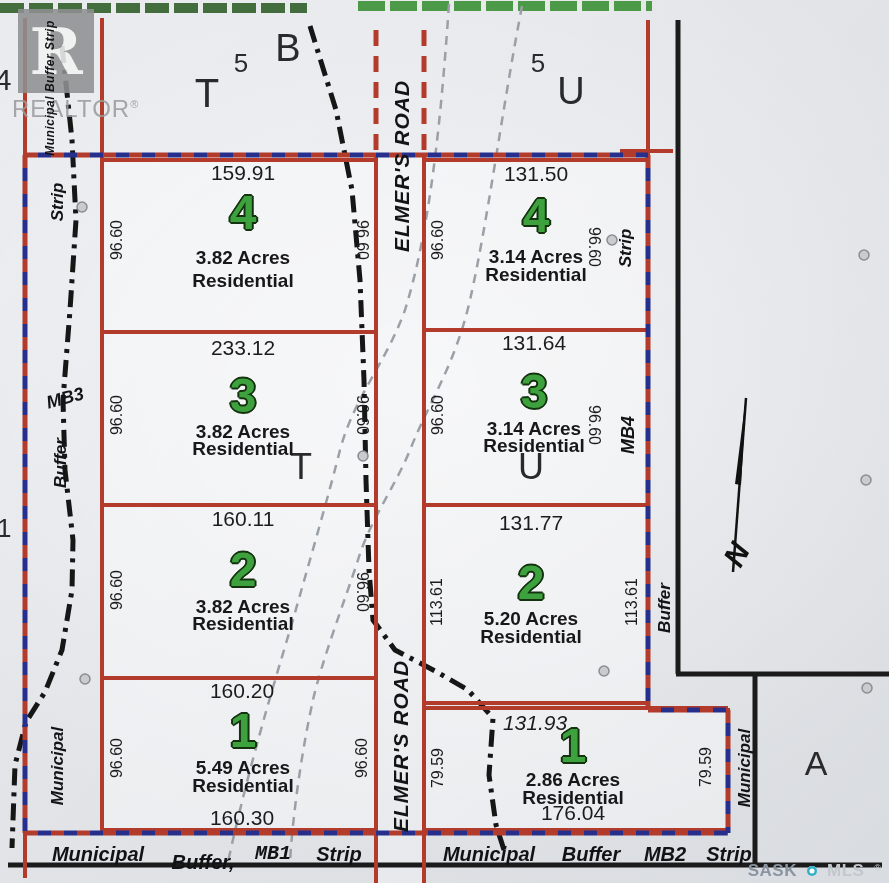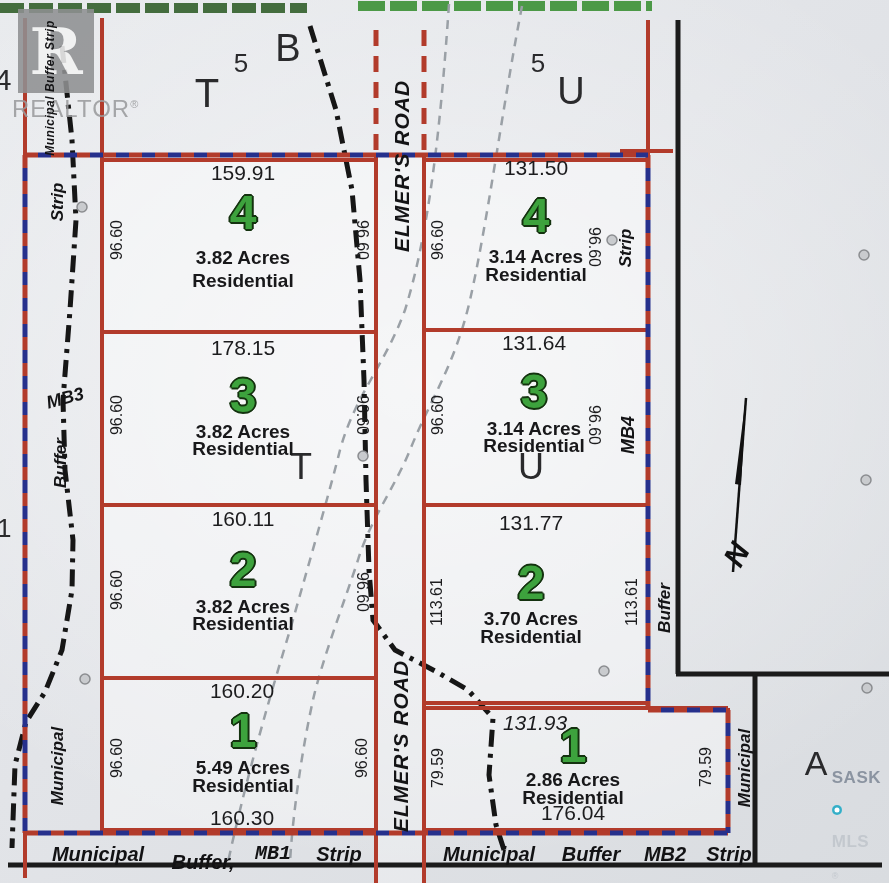--- a/index.html
+++ b/index.html
@@ -27,21 +27,21 @@
   .bword{font-weight:bold;font-style:italic;font-size:20px;color:#121214;}
   .roadlbl{font-size:21px;font-weight:bold;font-style:italic;letter-spacing:1px;color:#141416;}
   
   #realtor{position:absolute;left:12px;top:9px;width:110px;opacity:.88;}
   #realtor .box{width:76px;height:84px;background:#8f9092;margin-left:6px;
     display:flex;align-items:center;justify-content:center;}
   #realtor .box span{font-family:"DejaVu Serif",serif;font-weight:bold;font-size:64px;color:#f2f2f2;}
   #realtor .brand{font-size:24px;font-weight:normal;color:#9b9c9e;letter-spacing:1px;margin-top:2px;}
   #realtor .brand sup{font-size:11px;}
   
-  #saskmls{position:absolute;right:8px;bottom:2px;display:flex;gap:17px;flex-direction:column;}
+  #saskmls{position:absolute;right:8px;bottom:2px;display:flex;align-items:center;gap:10px;}
   #saskmls .sask{font-size:17px;font-weight:800;color:#8b94a1;letter-spacing:.5px;}
   #saskmls .pin{width:10px;height:10px;border-radius:50%;background:#35aec7;
     box-shadow:inset 0 0 0 2.5px #35aec7, inset 0 0 0 5px #fff;}
   #saskmls .mls{font-size:17px;font-weight:800;color:#c3c8ce;letter-spacing:.5px;}
   #saskmls .reg{font-size:9px;color:#c3c8ce;align-self:flex-start;margin-top:2px;}
 </style>
 </head>
 <body>
 
 <div id="map">
@@ -164,49 +164,49 @@
   <span class="txt rot mlabel" style="left:625px;top:248px;">Strip</span>
   <span class="txt rot mlabel" style="left:628px;top:435px;font-size:18px;">MB4</span>
   <span class="txt rot mlabel" style="left:664px;top:608px;">Buffer</span>
   <span class="txt rot mlabel" style="left:744px;top:768px;">Municipal</span>
 
   <span class="txt dim" style="left:243px;top:172px;">159.91</span>
   <span class="txt lotnum" style="left:243px;top:213px;">4</span>
   <span class="txt acres" style="left:243px;top:257px;">3.82 Acres</span>
   <span class="txt acres" style="left:243px;top:280px;">Residential</span>
 
-  <span class="txt dim" style="left:243px;top:347px;">178.15</span>
+  <span class="txt dim" style="left:243px;top:347px;">233.12</span>
   <span class="txt lotnum" style="left:243px;top:396px;">3</span>
   <span class="txt acres" style="left:243px;top:431px;">3.82 Acres</span>
   <span class="txt acres" style="left:243px;top:448px;">Residential</span>
 
   <span class="txt dim" style="left:243px;top:518px;">160.11</span>
   <span class="txt lotnum" style="left:243px;top:570px;">2</span>
   <span class="txt acres" style="left:243px;top:606px;">3.82 Acres</span>
   <span class="txt acres" style="left:243px;top:623px;">Residential</span>
 
   <span class="txt dim" style="left:242px;top:690px;">160.20</span>
   <span class="txt lotnum" style="left:243px;top:731px;">1</span>
   <span class="txt acres" style="left:243px;top:767px;">5.49 Acres</span>
   <span class="txt acres" style="left:243px;top:785px;">Residential</span>
   <span class="txt dim" style="left:242px;top:817px;">160.30</span>
 
-  <span class="txt dim" style="left:536px;top:167px;">131.50</span>
+  <span class="txt dim" style="left:536px;top:173px;">131.50</span>
   <span class="txt lotnum" style="left:536px;top:216px;">4</span>
   <span class="txt acres" style="left:536px;top:256px;">3.14 Acres</span>
   <span class="txt acres" style="left:536px;top:274px;">Residential</span>
 
   <span class="txt dim" style="left:534px;top:342px;">131.64</span>
   <span class="txt lotnum" style="left:534px;top:392px;">3</span>
   <span class="txt acres" style="left:534px;top:428px;">3.14 Acres</span>
   <span class="txt acres" style="left:534px;top:445px;">Residential</span>
 
   <span class="txt dim" style="left:531px;top:522px;">131.77</span>
   <span class="txt lotnum" style="left:531px;top:583px;">2</span>
-  <span class="txt acres" style="left:531px;top:618px;">3.70 Acres</span>
+  <span class="txt acres" style="left:531px;top:618px;">5.20 Acres</span>
   <span class="txt acres" style="left:531px;top:636px;">Residential</span>
 
   <span class="txt dim" style="left:535px;top:722px;font-style:italic;">131.93</span>
   <span class="txt lotnum" style="left:573px;top:746px;">1</span>
   <span class="txt acres" style="left:573px;top:779px;">2.86 Acres</span>
   <span class="txt acres" style="left:573px;top:797px;">Residential</span>
   <span class="txt dim" style="left:573px;top:812px;">176.04</span>
 
   <span class="txt rot sdim" style="left:117px;top:240px;">96.60</span>
   <span class="txt rot sdim" style="left:117px;top:415px;">96.60</span>

